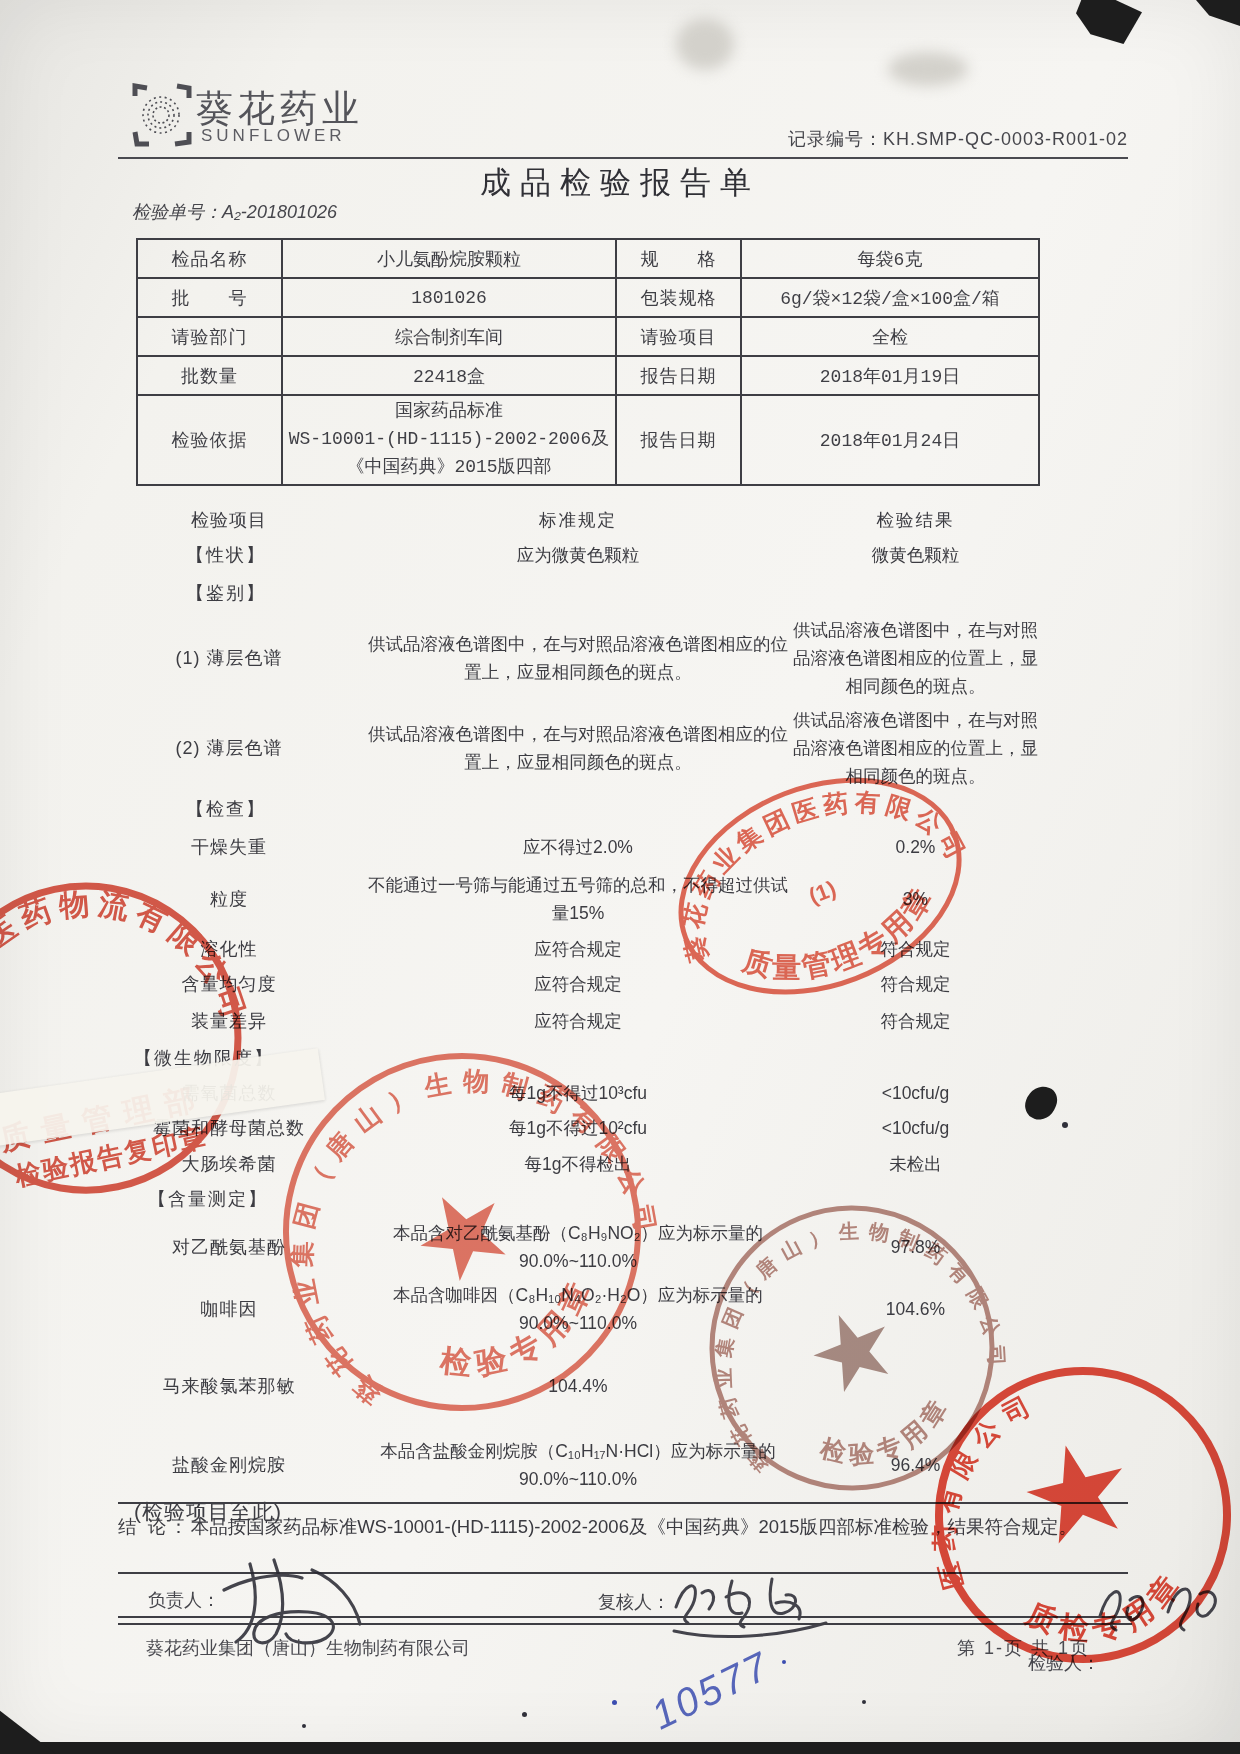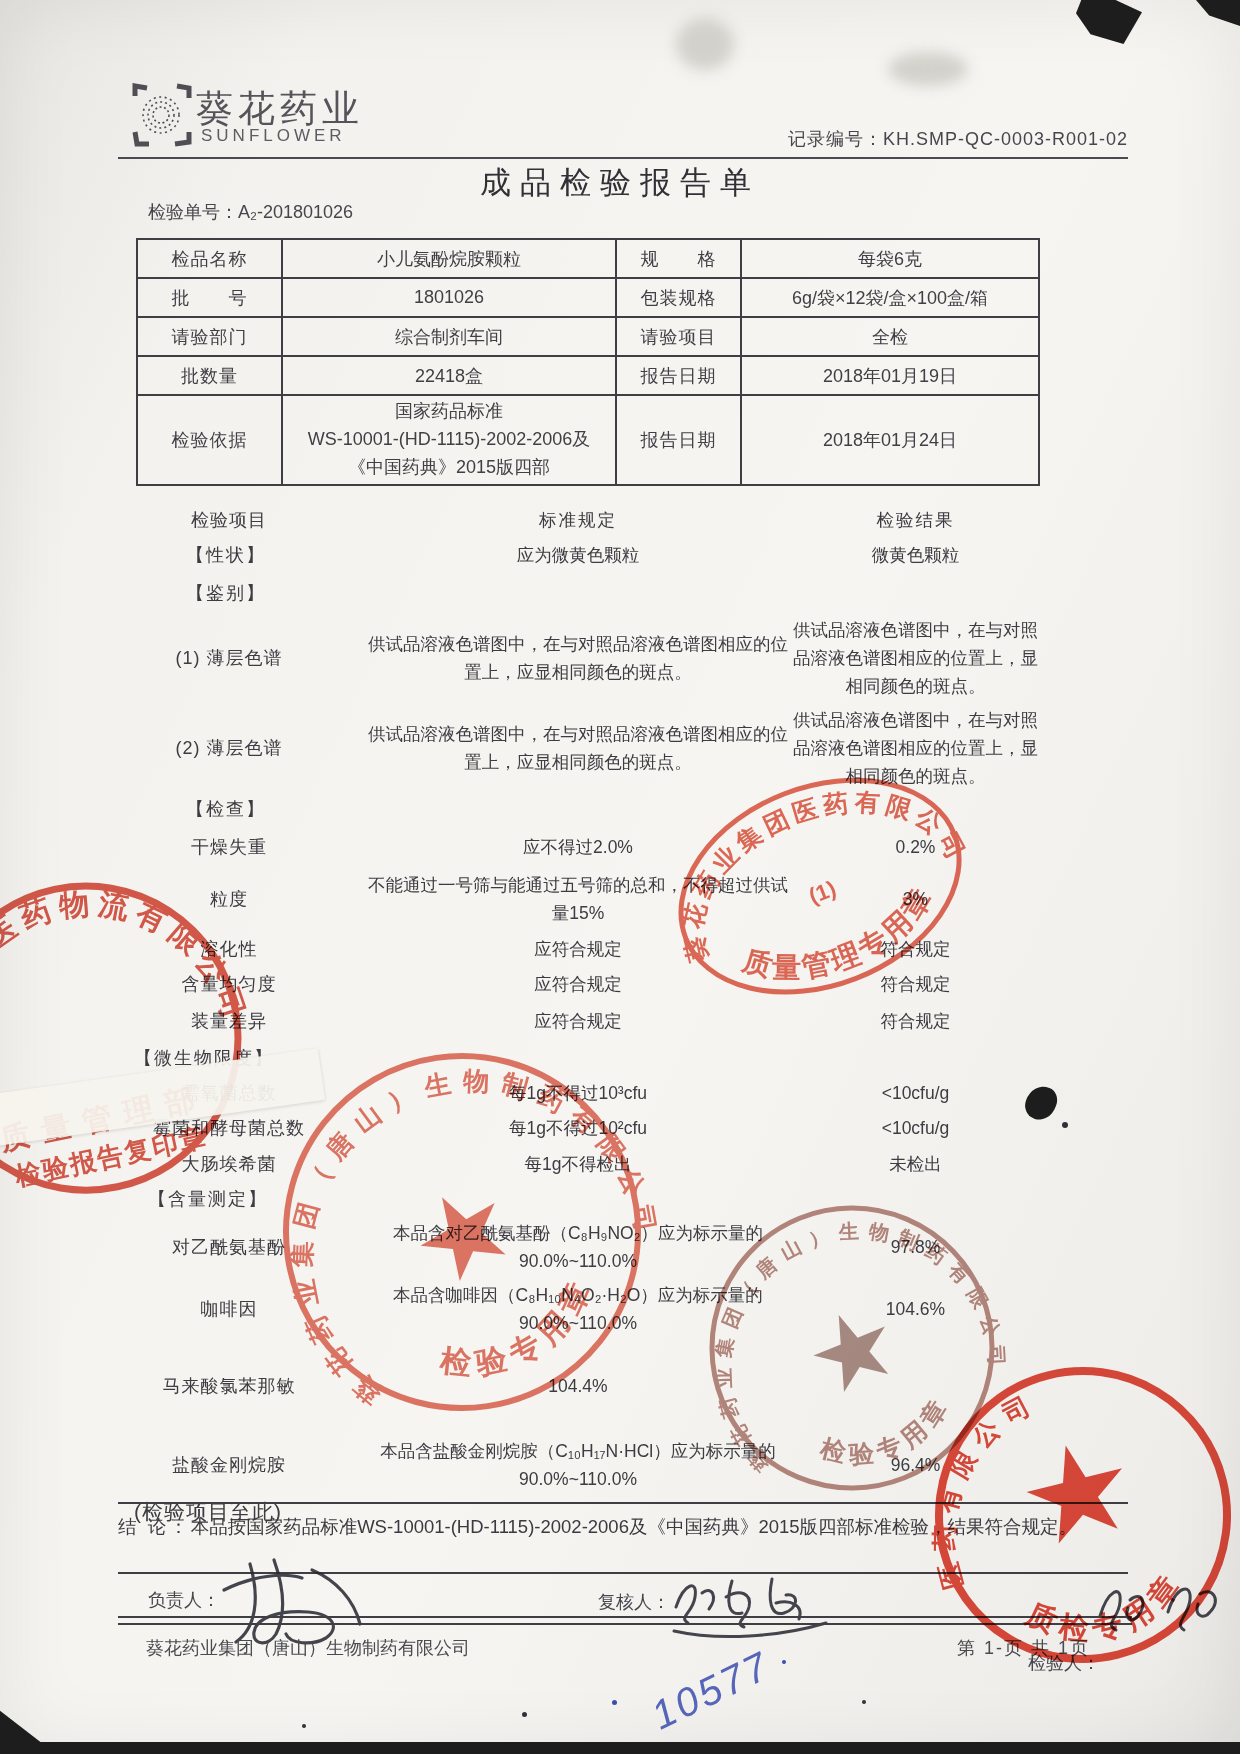--- a/index.html
+++ b/index.html
@@ -10,24 +10,24 @@
     font-family:"Liberation Sans","DejaVu Sans",sans-serif;
     color:#3d3d42;
   }
   .abs{position:absolute;}
   
   .logo-cn{position:absolute;left:196px;top:84px;font-size:37px;letter-spacing:5px;color:#54545a;font-weight:500;}
   .logo-en{position:absolute;left:201px;top:126px;font-size:17px;letter-spacing:4px;color:#5c5c62;}
   .record-line{position:absolute;right:112px;top:127px;font-size:18px;color:#46464c;letter-spacing:1px;}
   .head-rule{position:absolute;left:118px;right:112px;top:157px;border-top:2px solid #4a4a50;}
   .doc-title{position:absolute;left:0;right:0;top:162px;text-align:center;font-size:31px;letter-spacing:9px;color:#303036;font-weight:500;}
-  .report-no{position:absolute;left:148px;top:200px;font-size:18px;color:#46464c;}
+  .report-no{position:absolute;left:132px;top:200px;font-size:18px;color:#46464c;font-style:italic;}
   
   table.info{position:absolute;left:136px;top:238px;width:902px;border-collapse:collapse;table-layout:fixed;}
-  table.info td{border:2px solid #3e3e44;text-align:center;font-size:18px;color:#3f3f45;padding:2px 4px;}
+  table.info td{border:2px solid #3e3e44;text-align:center;font-size:18px;color:#3f3f45;padding:2px 4px;font-family:Liberation Mono, monospace;}
   table.info td.lab{letter-spacing:1px;}
   td.basis{white-space:pre-line;font-size:16.5px;line-height:1.55;margin-left:44px;}
   
   .results{position:absolute;left:118px;top:485px;width:925px;}
   .rrow{display:grid;grid-template-columns:250px 420px 255px;align-items:center;}
   .rhead{font-size:18px;color:#3c3c42;letter-spacing:2px;margin-top:20px;}
   .ri{text-align:center;font-size:18px;padding-right:28px;color:#3c3c42;letter-spacing:1px;}
   .rs{text-align:center;font-size:17.5px;line-height:1.6;color:#3c3c42;}
   .rr{text-align:center;font-size:17.5px;line-height:1.6;color:#3c3c42;}
   .rrow.sec .ri{text-align:left;padding-left:68px;letter-spacing:2px;}

